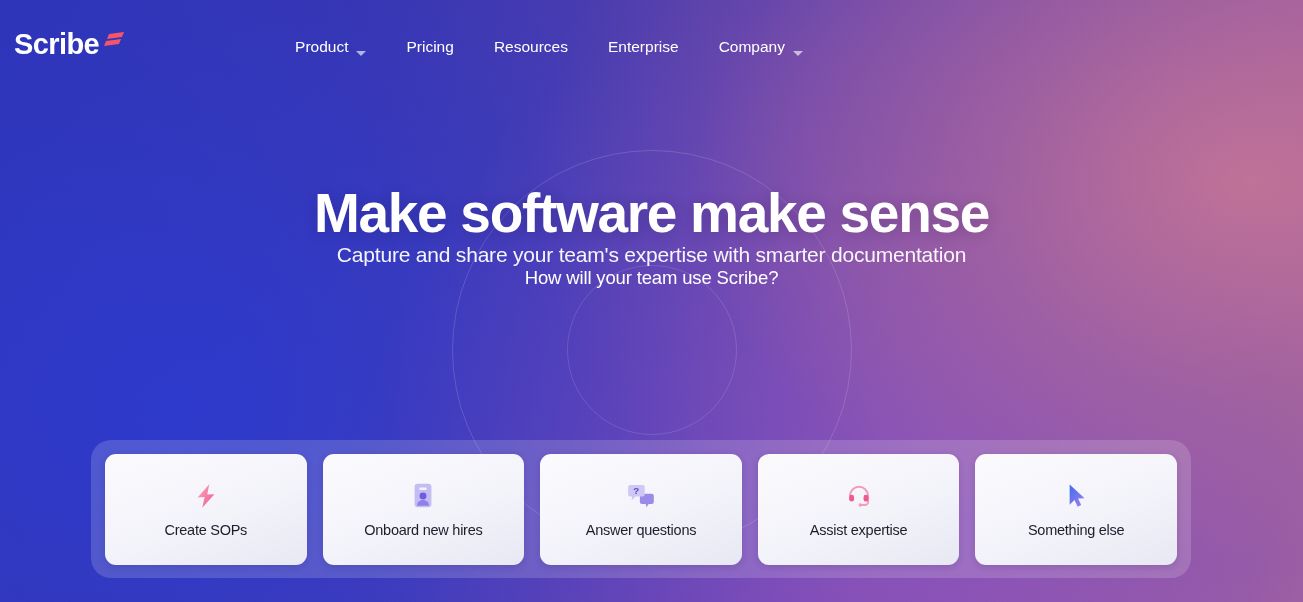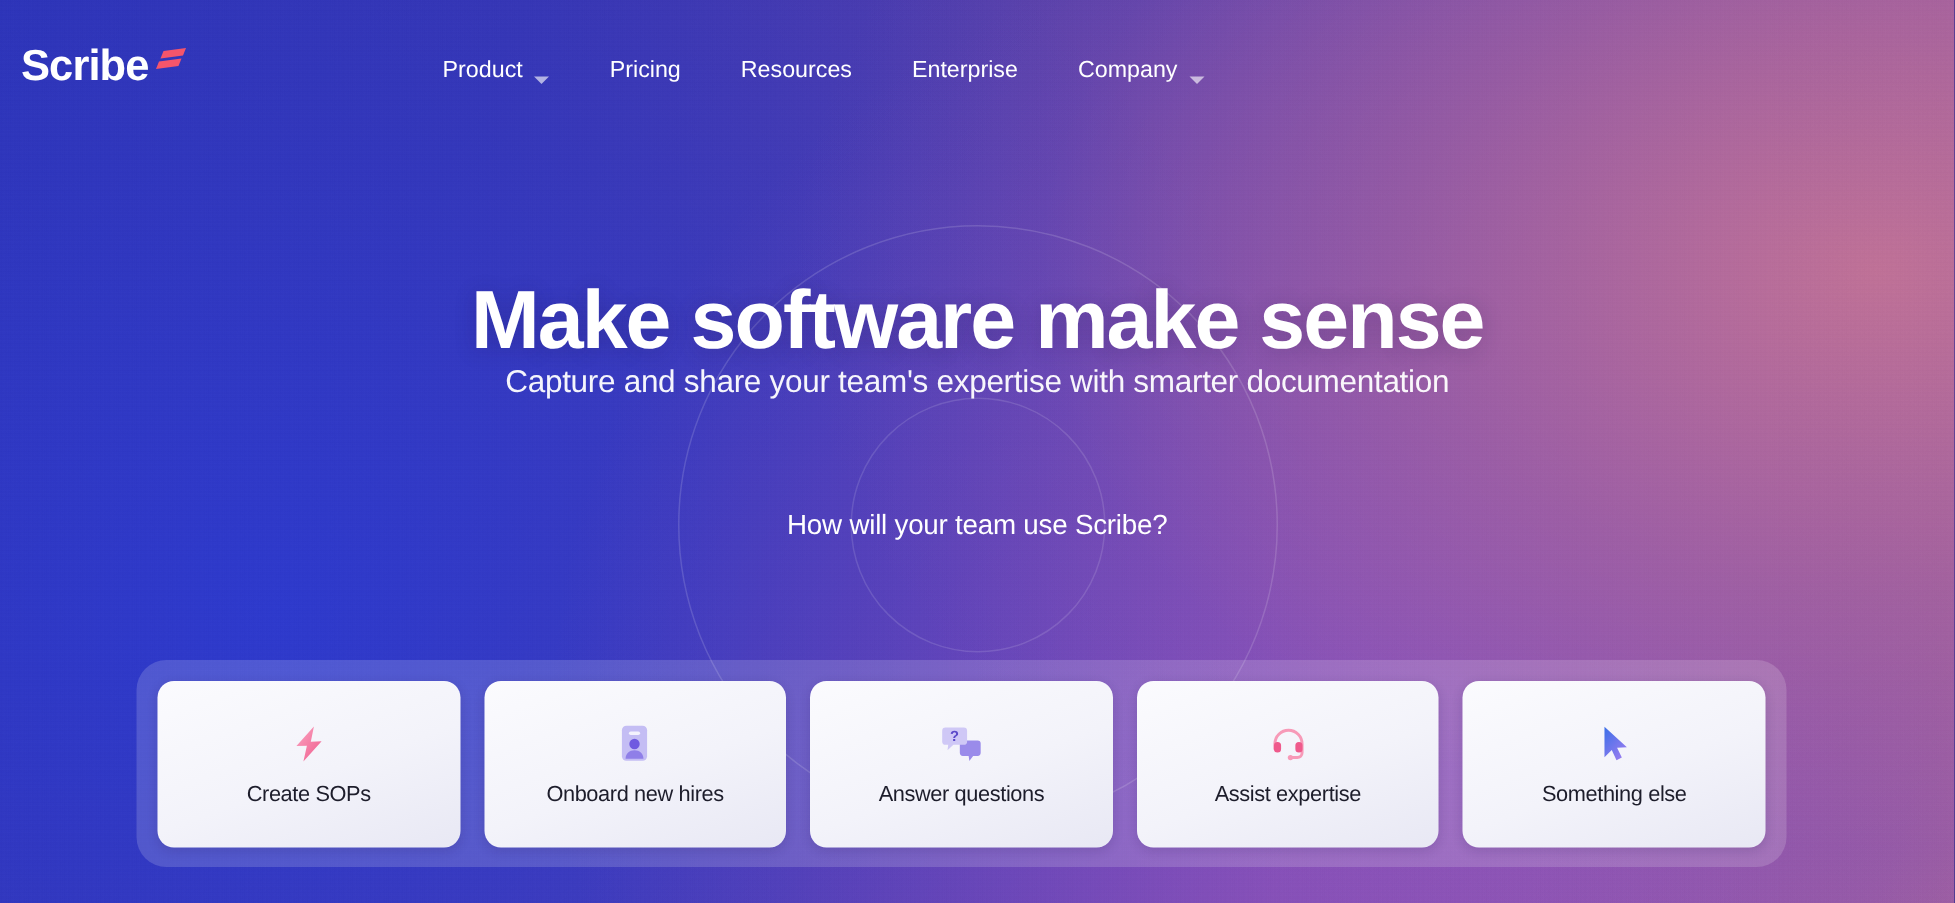--- a/index.html
+++ b/index.html
@@ -128,21 +128,20 @@
     line-height: 1.08;
     text-shadow: 0 2px 14px rgba(30,18,70,0.22);
   }
   .subhead {
     font-size: 21px;
     font-weight: 400;
     color: rgba(255,255,255,0.95);
     letter-spacing: -0.2px;
   }
   .prompt {
-    margin-top: 72px;
     font-size: 18.5px;
     font-weight: 500;
     color: #ffffff;
     letter-spacing: -0.15px;
   }
 
   
   .panel {
     position: absolute;
     left: 91px;

